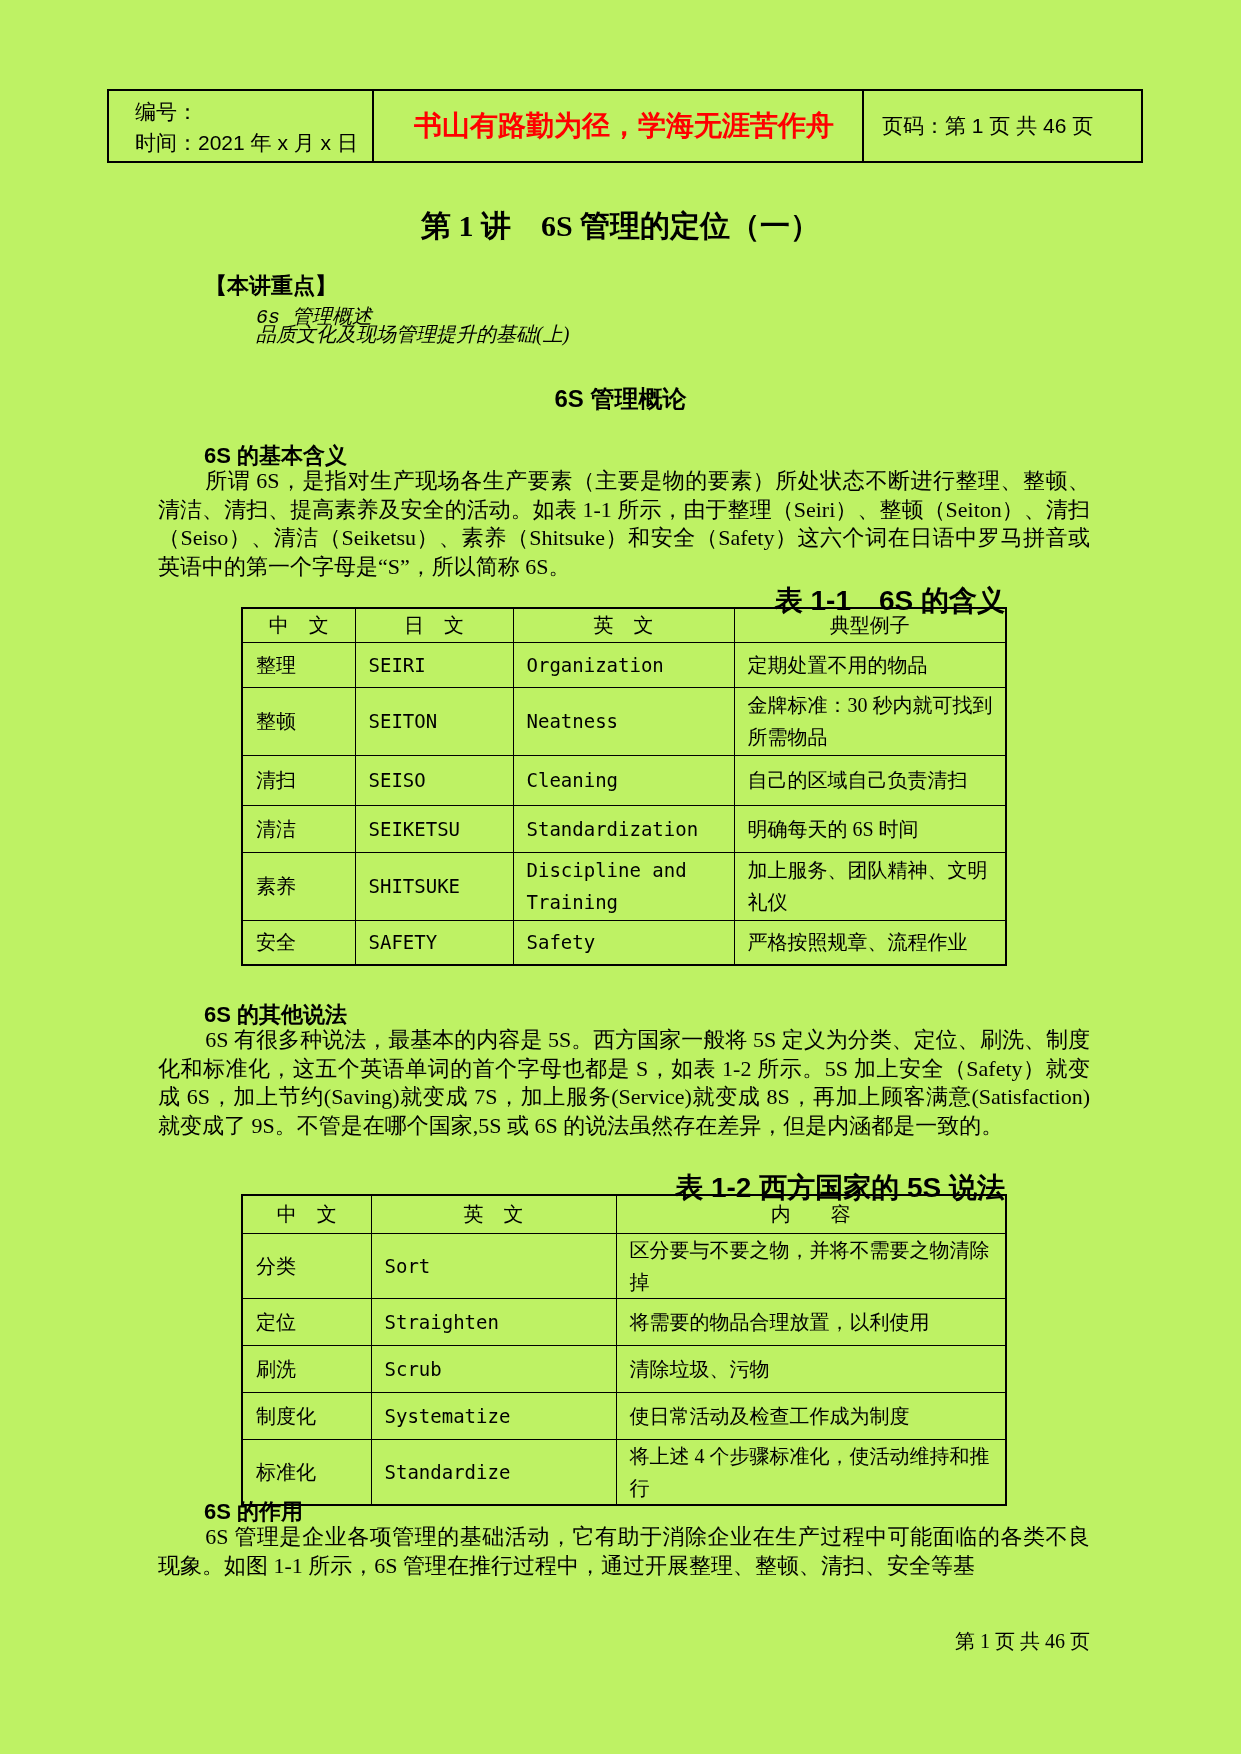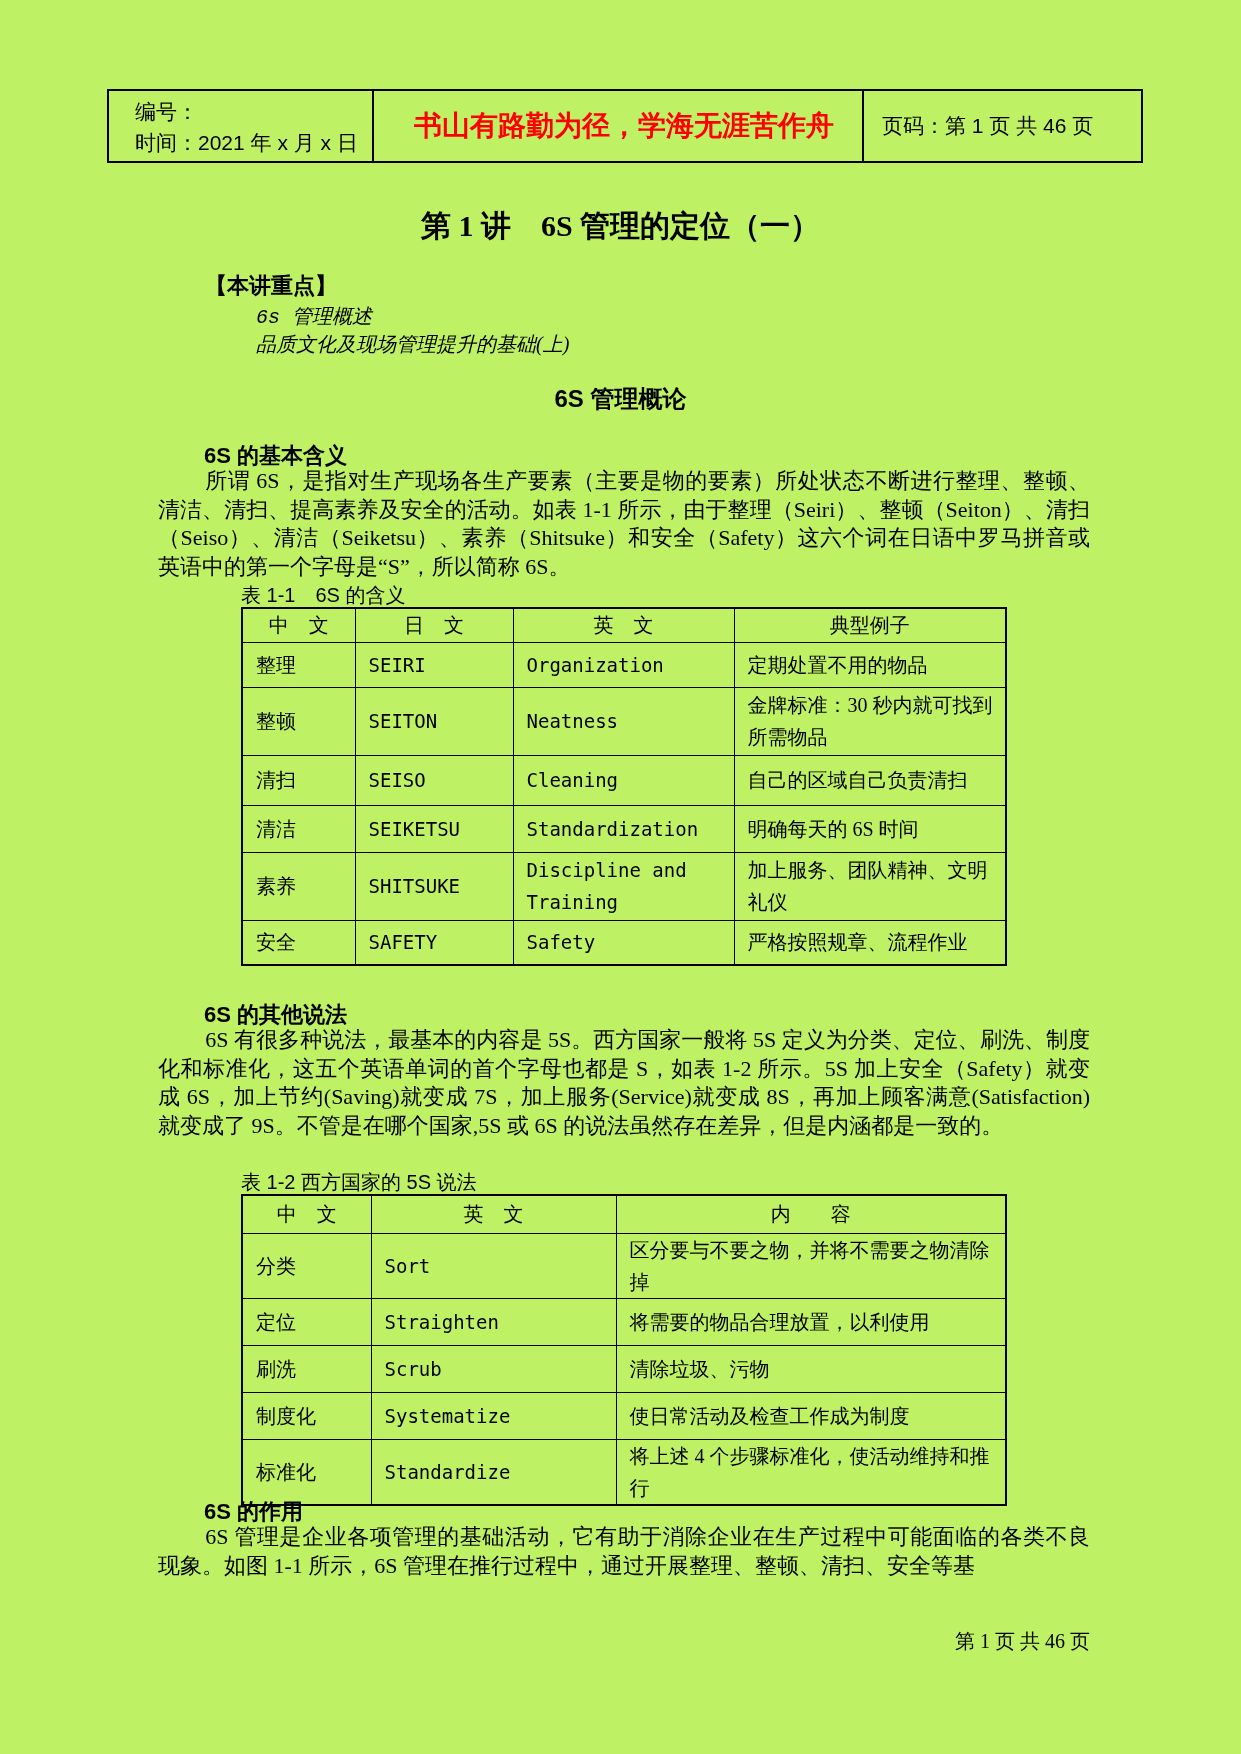--- a/index.html
+++ b/index.html
@@ -66,21 +66,21 @@
     font-weight: bold; font-size: 22px;
   }
   .hl-item {
     position: absolute;
     left: 256px;
     font-style: italic;
     font-size: 20px;
     font-family: "Liberation Serif", "DejaVu Serif", serif;
   }
   .hl-item-1 { top: 303px; font-family: Liberation Mono, monospace; }
-  .hl-item-2 { top: 331px; }
+  .hl-item-2 { top: 321px; }
 
   .center-heading {
     position: absolute;
     left: 0; top: 383px; width: 1241px;
     text-align: center;
     font-family: "Liberation Sans", "DejaVu Sans", sans-serif;
     font-weight: bold; font-size: 24px;
   }
   .sub-heading {
     position: absolute;
@@ -102,23 +102,23 @@
     text-indent: 2.15em;
   }
   .par-1 { top: 467px; }
   .par-2 { top: 1026px; }
   .par-3 { top: 1523px; }
 
   
   .tbl-caption {
     position: absolute;
     left: 241px; width: 764px;
-    text-align: left;
-    font-family: "Liberation Sans", "DejaVu Sans", sans-serif;
-    font-weight: normal; font-size: 20px;
+    text-align: right;
+    font-family: "Liberation Sans", "DejaVu Sans", sans-serif;
+    font-weight: bold; font-size: 28px;
   }
   .cap-1 { top: 582px; }
   .cap-2 { top: 1169px; }
 
   table.doc-table {
     position: absolute;
     left: 241px; width: 764px;
     border-collapse: collapse;
     border: 2px solid #000;
     font-size: 20px;

